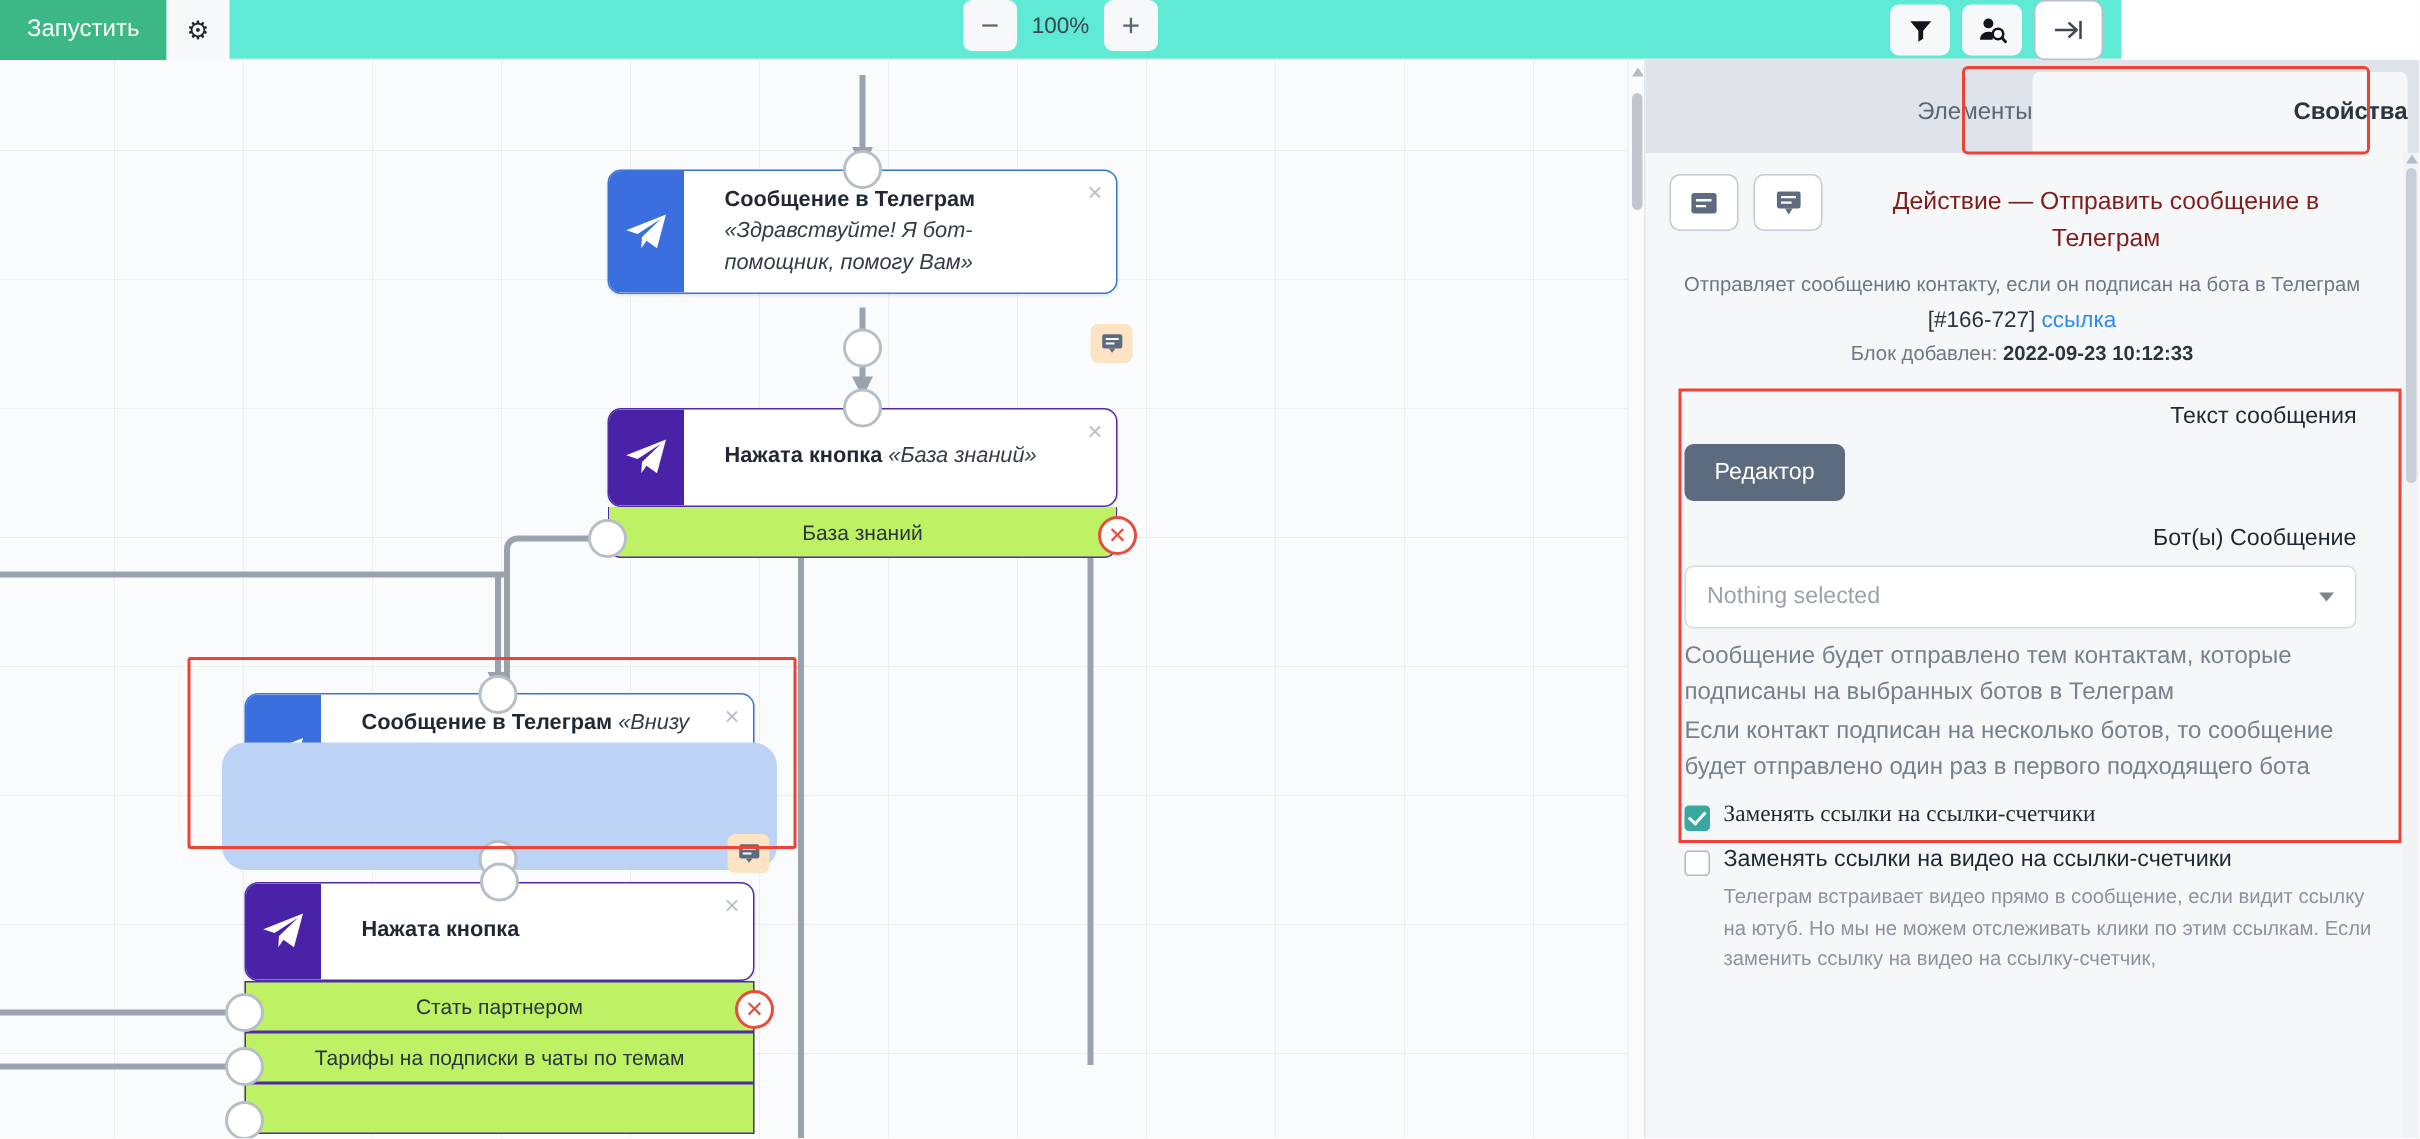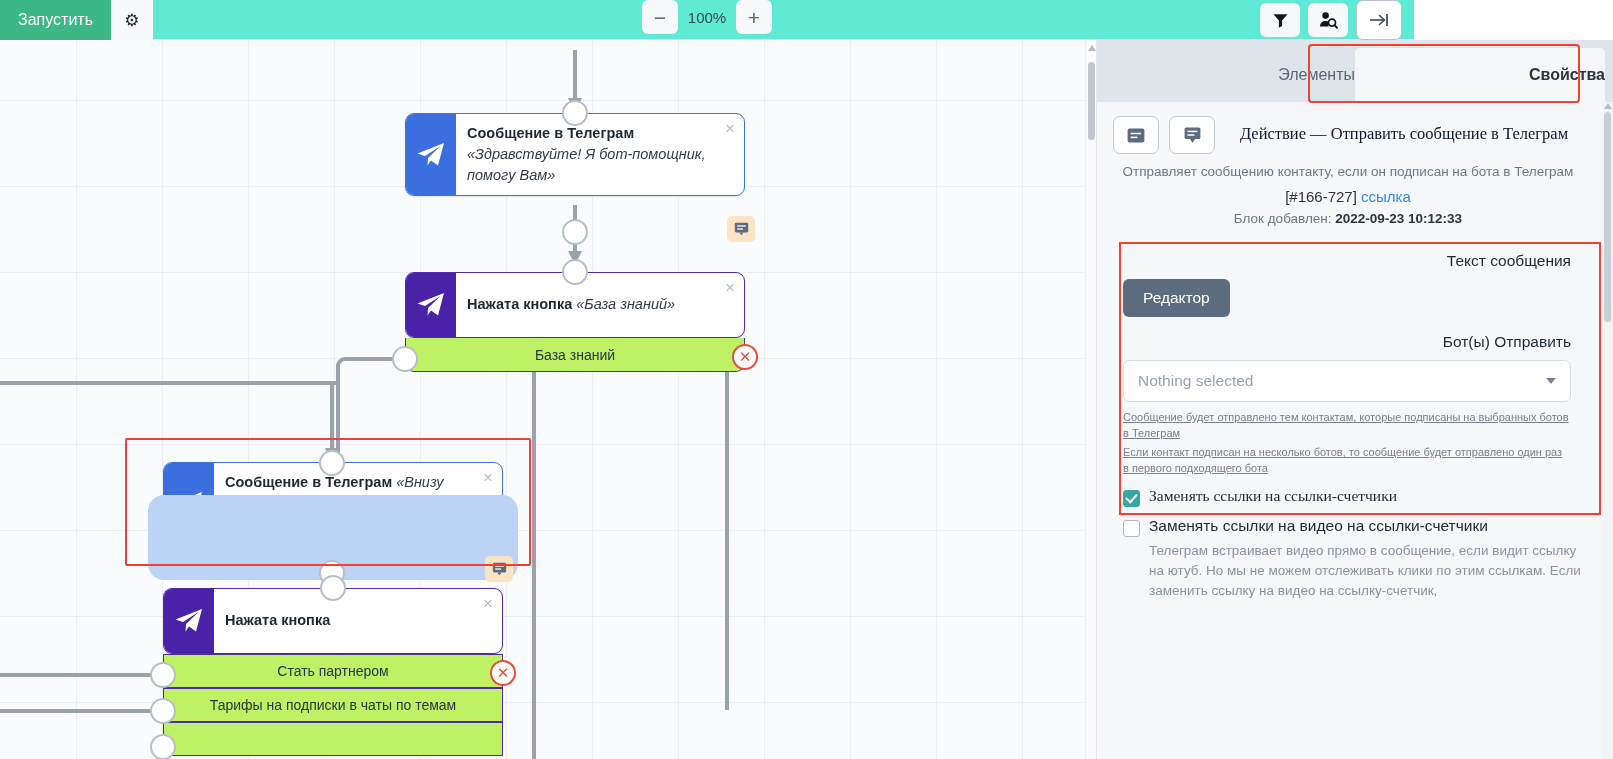--- a/index.html
+++ b/index.html
@@ -87,21 +87,21 @@
     overflow: hidden; position: relative;
   }
   .node-card.tg-blue { border: 1px solid #3c74d4; }
   .node-card.tg-purple { border: 1px solid #4e2ca8; }
   .node-ico {
     width: 50px; flex: 0 0 50px; display: flex; align-items: center; justify-content: center;
   }
   .node-ico.blue { background: #3b6fe0; }
   .node-ico.purple { background: #4a22a8; }
   .node-body {
-    flex: 1; padding: 9px 34px 9px 11px; display: flex; align-items: center;
+    flex: 1; padding: 9px 34px 9px 27px; display: flex; align-items: center;
     font-size: 14.5px; line-height: 1.45; color: #1f2833;
   }
   .node-title { font-weight: bold; }
   .node-quote { font-style: italic; color: #333c47; }
   .node-close {
     position: absolute; top: 6px; right: 9px; font-size: 17px; color: #b7bec7;
     cursor: pointer; line-height: 1; font-family: "Liberation Sans", sans-serif;
   }
   .node-err {
     position: absolute; width: 26px; height: 26px; border-radius: 50%;
@@ -150,23 +150,22 @@
     border: 2px solid #ef4136; border-radius: 4px; pointer-events: none; z-index: 12;
   }
   .panel-body { padding: 14px 30px 0 16px; position: relative; }
   .head-row { display: flex; align-items: flex-start; gap: 10px; }
   .sq-btn {
     width: 46px; height: 38px; border-radius: 7px; background: #fff;
     border: 1px solid #c3cad3; display: flex; align-items: center; justify-content: center;
     cursor: pointer; flex: 0 0 auto;
   }
   .head-title {
-    flex: 1; text-align: center; font-size: 16.5px; color: #0f172a; line-height: 1.5;
+    flex: 1; text-align: center; font-size: 16.5px; color: #7f1d1d; line-height: 1.5;
     padding-top: 6px;
-    font-family: Liberation Serif, serif;
   }
   .desc {
     text-align: center; font-size: 13.5px; color: #6d7885; line-height: 1.55; margin-top: 8px;
   }
   .idline { text-align: center; font-size: 15px; color: #2b3440; margin-top: 5px; }
   .idline a { color: #2e8bf0; text-decoration: none; cursor: pointer; }
   .added { text-align: center; font-size: 13.5px; color: #6d7885; margin-top: 6px; }
   .added b { color: #2b3440; }
 
   .field-group { margin-top: 16px; position: relative; padding: 10px 12px 8px 10px; }
@@ -178,21 +177,21 @@
   .btn-editor {
     background: #5d6b7e; color: #fff; border: none; border-radius: 6px;
     padding: 10px 20px; font-size: 15.5px; cursor: pointer; font-family: inherit;
   }
   .select {
     height: 42px; border: 1px solid #d6dbe1; border-radius: 6px; background: #fff;
     display: flex; align-items: center; padding: 0 14px; font-size: 15.5px; color: #98a2ae;
     justify-content: space-between; cursor: pointer;
   }
   .caret { width: 0; height: 0; border-left: 5px solid transparent; border-right: 5px solid transparent; border-top: 6px solid #7b8592; }
-  .hint { font-size: 11px; color: #77818e; line-height: 1.5; margin-top: 7px; text-decoration: underline; }
+  .hint { font-size: 16px; color: #77818e; line-height: 1.5; margin-top: 7px; }
   .check-row { display: flex; align-items: flex-start; gap: 9px; margin-top: 8px; }
   .cbox {
     width: 17px; height: 17px; border-radius: 3px; border: 1px solid #b0b8c2;
     background: #fff; flex: 0 0 auto; margin-top: 3px; cursor: pointer;
     display: flex; align-items: center; justify-content: center;
   }
   .cbox.on { background: #3aa6a0; border-color: #3aa6a0; }
   .cbox.on::after {
     content: ""; width: 5px; height: 9px; border: solid #fff; border-width: 0 2px 2px 0;
     transform: rotate(42deg) translate(-1px,-1px);
@@ -432,21 +431,21 @@
         <span>Блок добавлен:</span>
         <b>2022-09-23 10:12:33</b>
       </div>
 
       <div class="field-group">
         <div class="group-ring"></div>
 
         <div class="label">Текст сообщения</div>
         <button class="btn-editor">Редактор</button>
 
-        <div class="label" style="margin-top:16px;">Бот(ы) Отправить</div>
+        <div class="label" style="margin-top:16px;">Бот(ы) Сообщение</div>
         <div class="select">
           <span>Nothing selected</span>
           <span class="caret"></span>
         </div>
 
         <div class="hint">Сообщение будет отправлено тем контактам, которые подписаны на выбранных ботов в Телеграм</div>
         <div class="hint" style="margin-top:2px;">Если контакт подписан на несколько ботов, то сообщение будет отправлено один раз в первого подходящего бота</div>
 
         <div class="check-row" style="margin-top:10px;font-family:Liberation Serif, serif;">
           <span class="cbox on"></span>

